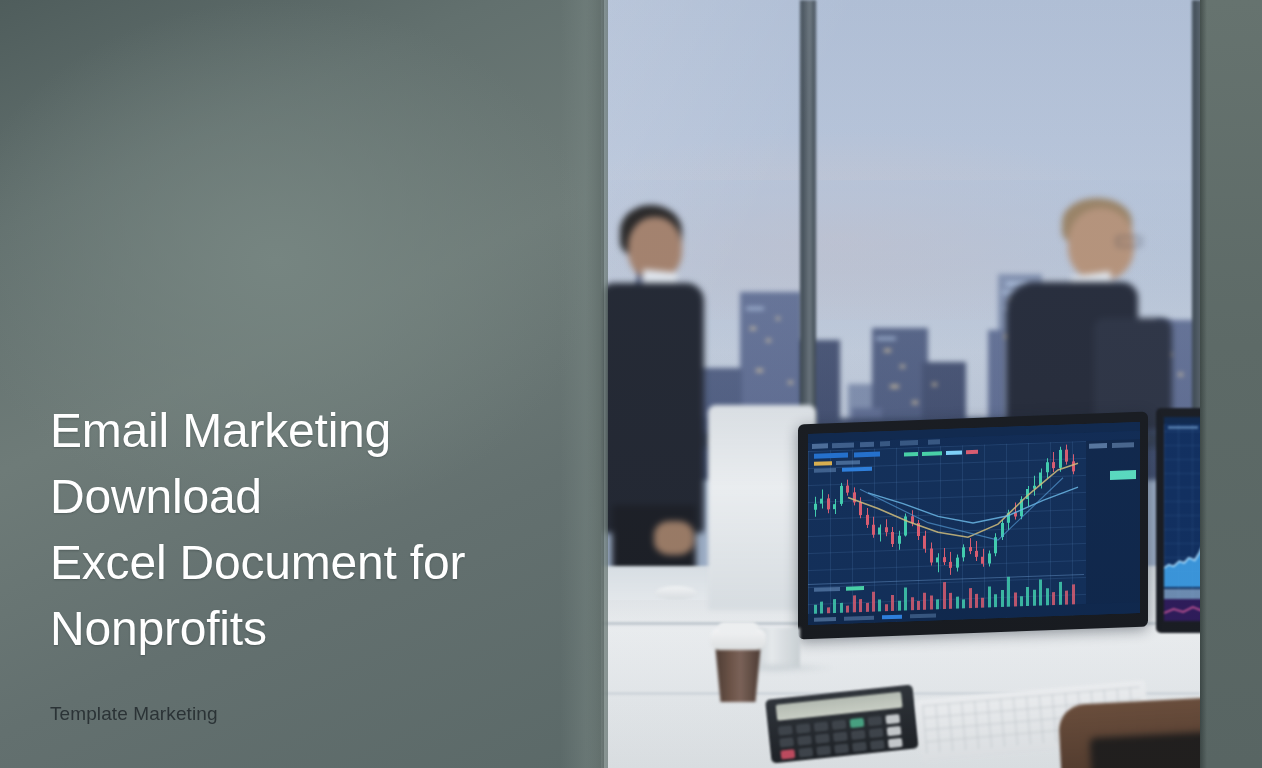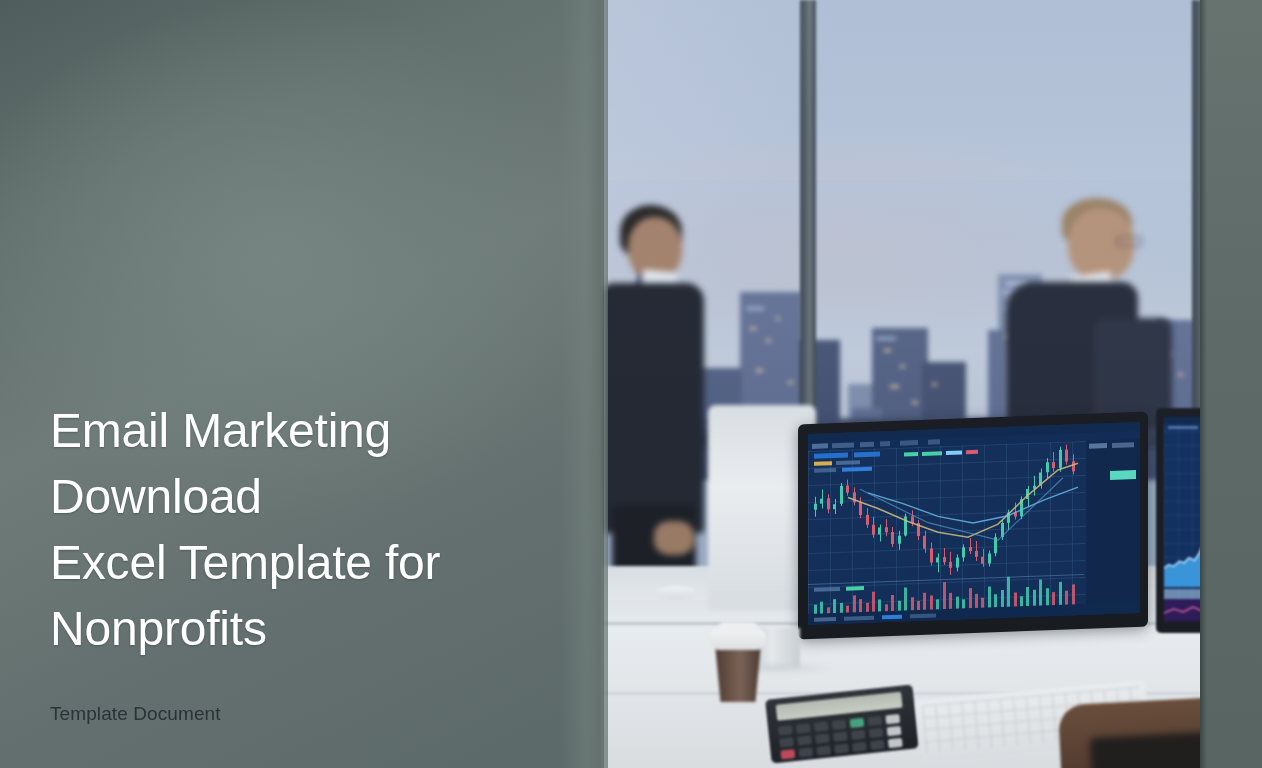--- a/index.html
+++ b/index.html
@@ -576,21 +576,21 @@
   </div>
 
   <div class="wall"></div>
   <div class="wall-edge"></div>
   <div class="wall-shadow"></div>
   <div class="wall-right"></div>
 
   <div class="textblock">
     <h1 class="title">
       <span>Email Marketing Download</span><br>
-      <span>Excel Template for</span><br>
+      <span>Excel Document for</span><br>
       <span>Nonprofits</span>
     </h1>
     <div class="meta">
-      <p class="kicker">Template Document</p>
+      <p class="kicker">Template Marketing</p>
     </div>
   </div>
 
 </div>
 
 </body></html>

